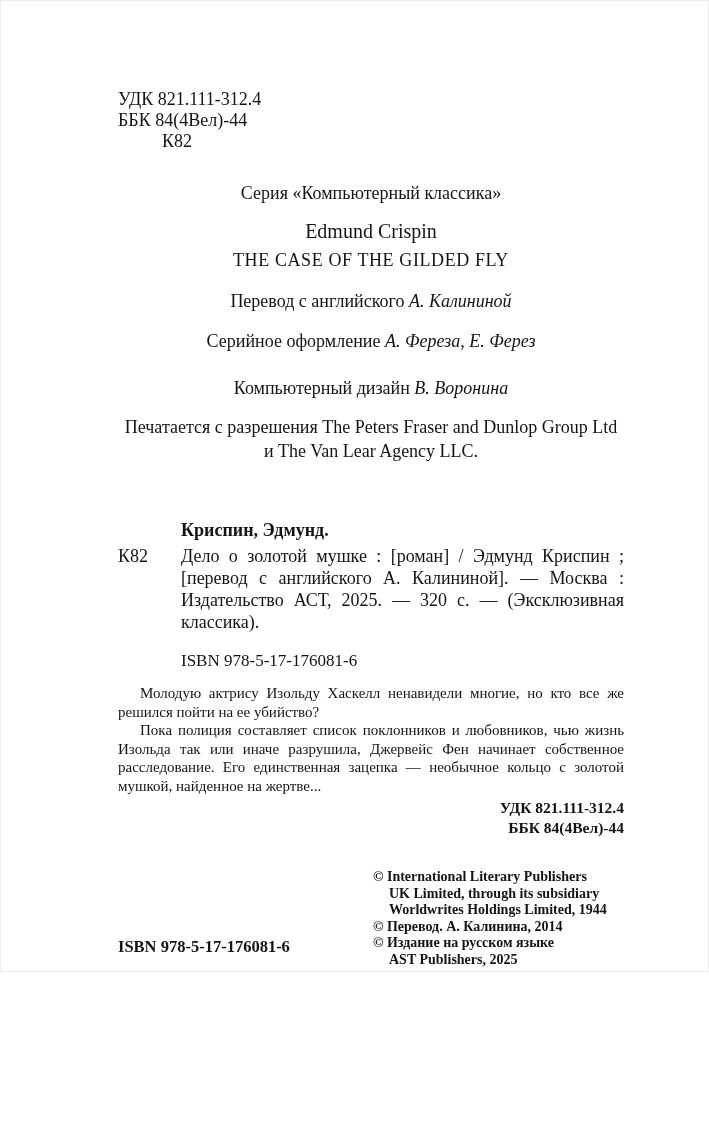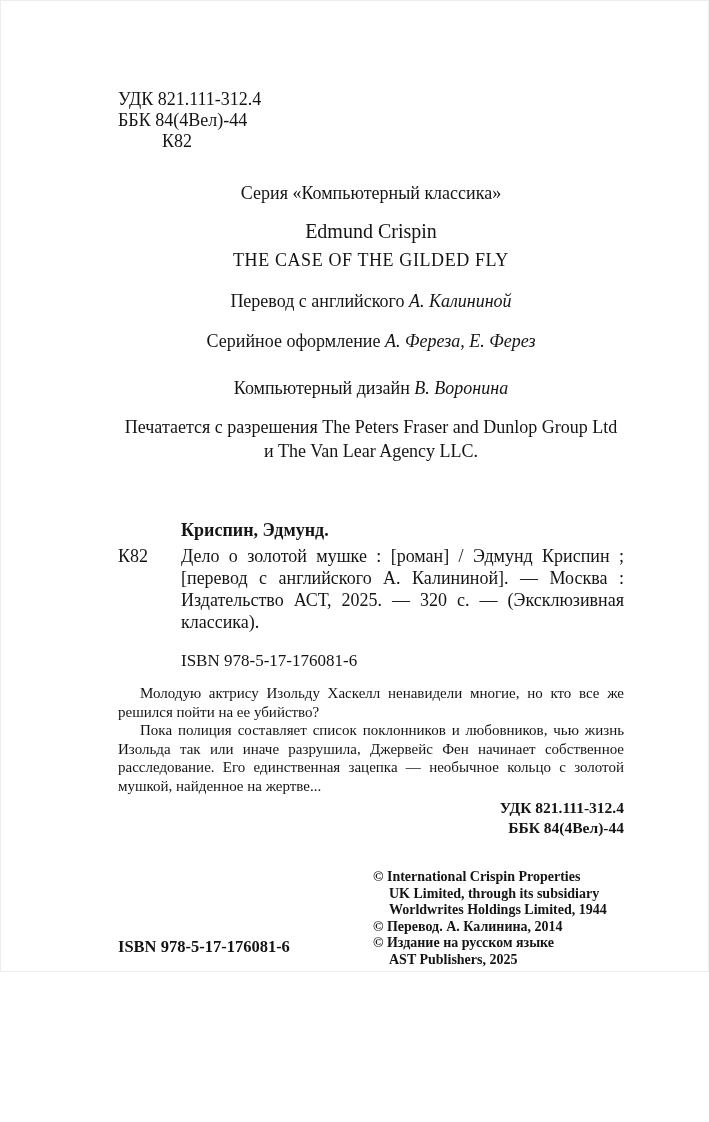--- a/index.html
+++ b/index.html
@@ -142,21 +142,21 @@
     <p>Пока полиция составляет список поклонников и любовников, чью жизнь Изольда так или иначе разрушила, Джервейс Фен начинает собственное расследование. Его единственная зацепка — необычное кольцо с золотой мушкой, найденное на жертве...</p>
   </div>
 
   <div class="codes-bottom">
     <div>УДК 821.111-312.4</div>
     <div>ББК 84(4Вел)-44</div>
   </div>
 
   <div class="bottom-section">
     <div class="copyright">
-      <div>© International Crispin Properties</div>
+      <div>© International Literary Publishers</div>
       <div class="cont">UK Limited, through its subsidiary</div>
       <div class="cont">Worldwrites Holdings Limited, 1944</div>
       <div>© Перевод. А. Калинина, 2014</div>
       <div>© Издание на русском языке</div>
       <div class="cont">AST Publishers, 2025</div>
     </div>
     <div class="isbn-bottom">ISBN 978-5-17-176081-6</div>
   </div>
 
 </div>

